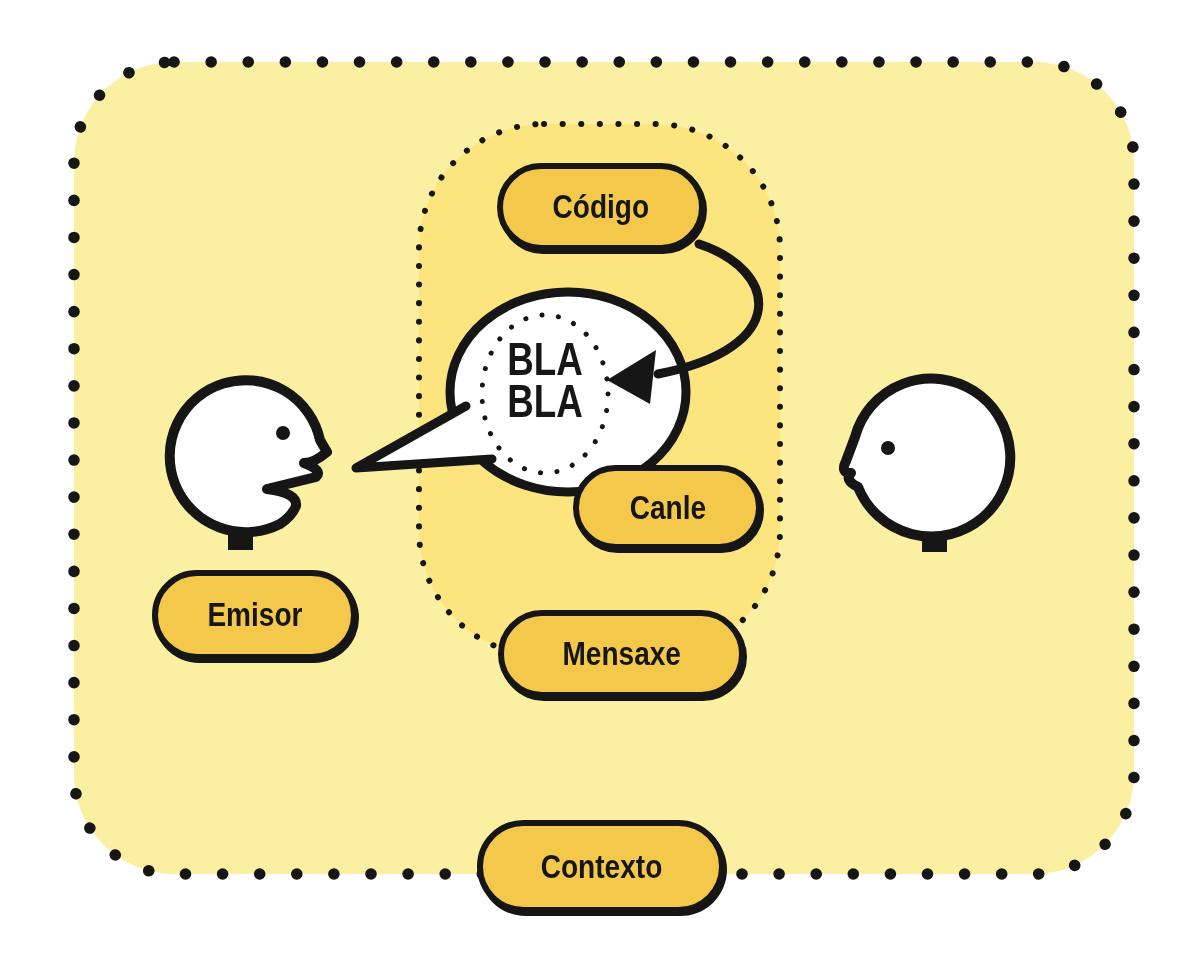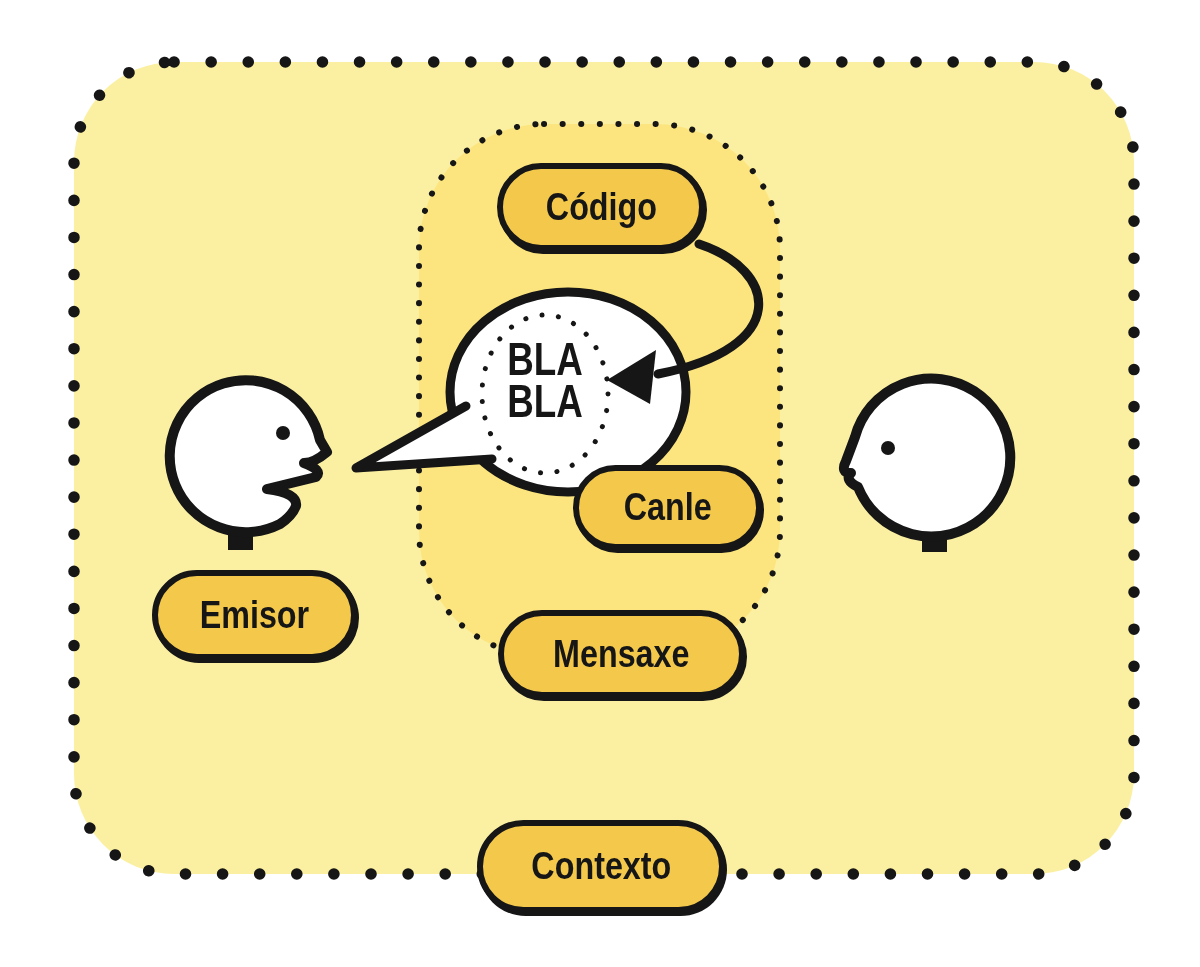--- a/index.html
+++ b/index.html
@@ -69,21 +69,21 @@
     box-sizing:border-box;
     background:var(--pill-fill);
     border:6px solid var(--ink);
     border-radius:60px;
     box-shadow:2px 3px 0 var(--ink);
     display:flex;
     align-items:center;
     justify-content:center;
     color:var(--ink);
     font-weight:700;
-    font-size:38px;
+    font-size:33px;
   }
   .pill .lbl{
     display:inline-block;
     transform:scaleX(0.85);
     transform-origin:50% 50%;
     white-space:nowrap;
   }
   .bla{
     position:absolute;
     left:465px;top:338px;width:160px;

